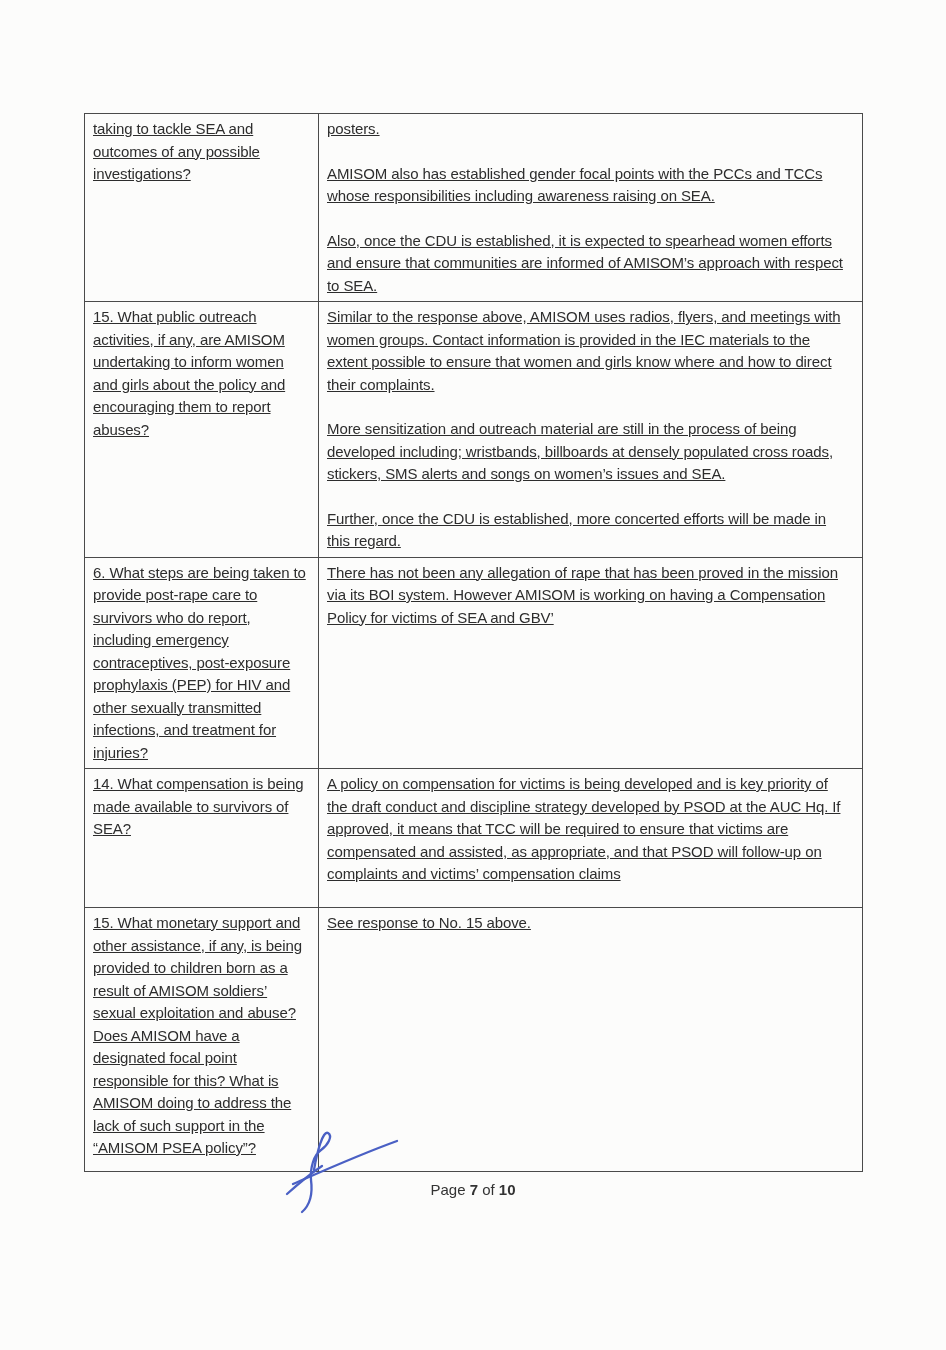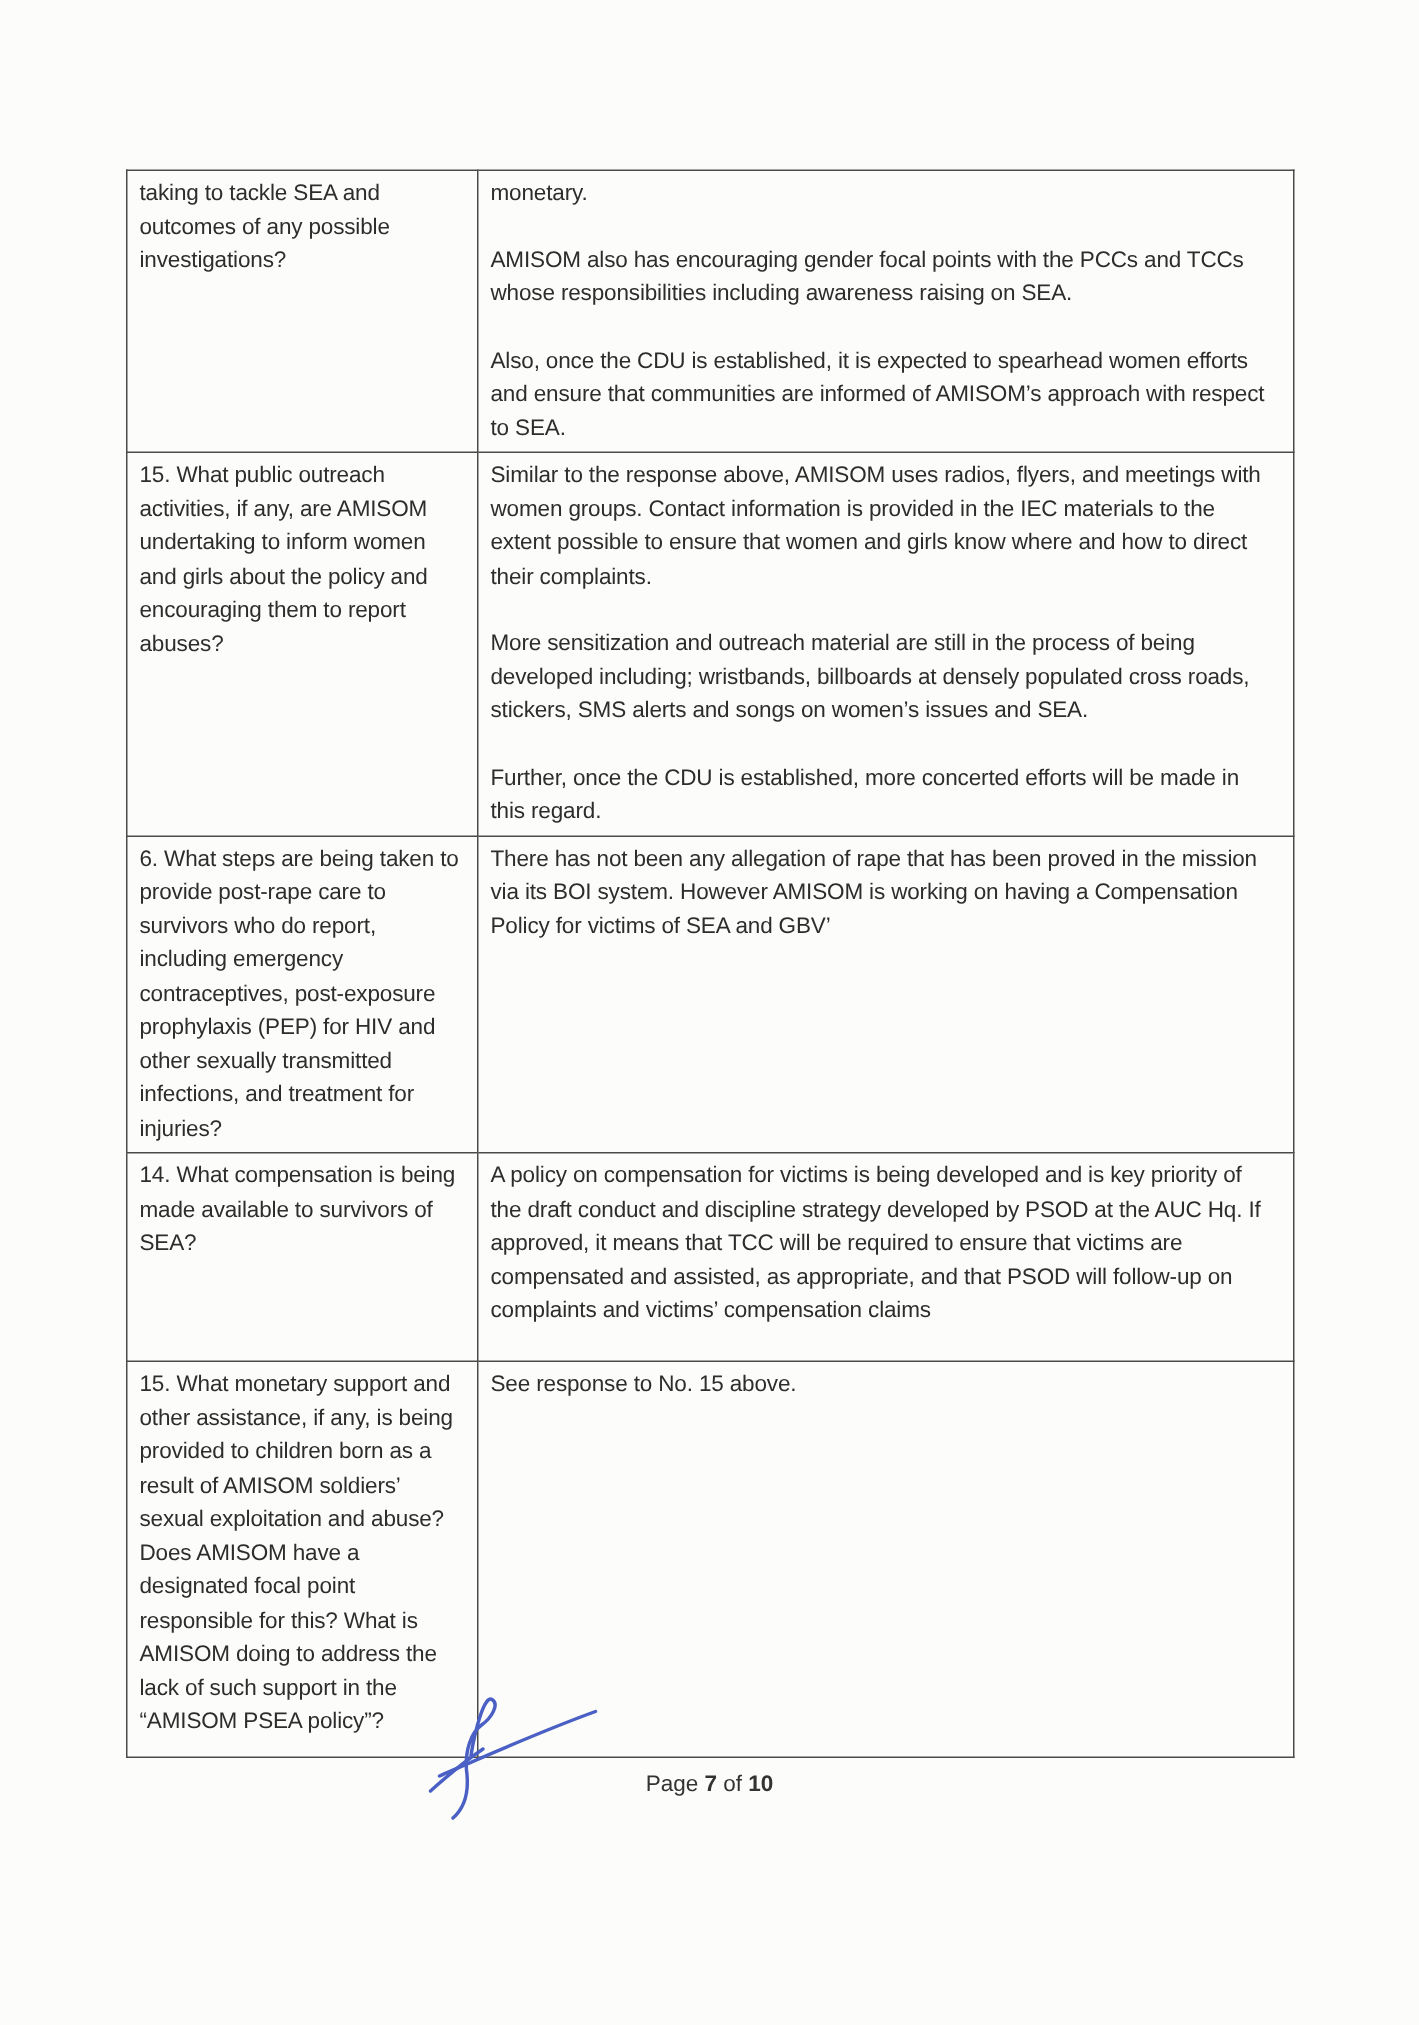--- a/index.html
+++ b/index.html
@@ -20,20 +20,21 @@
     position: absolute;
     inset: 0;
   }
   table.qa-table {
     position: absolute;
     left: 84px;
     top: 113px;
     width: 778px;
     border-collapse: collapse;
     table-layout: fixed;
+    text-decoration: underline;
   }
   table.qa-table td {
     border: 1.4px solid #4a4a4a;
     vertical-align: top;
     padding: 4px 12px 4px 8px;
     font-size: 15px;
     line-height: 22.5px;
     letter-spacing: -0.1px;
     color: #2d2d2d;
   }
@@ -80,22 +81,22 @@
     <colgroup>
       <col class="q-col">
       <col class="a-col">
     </colgroup>
     <tbody>
       <tr class="row-1">
         <td>
           <p class="para">taking to tackle SEA and outcomes of any possible investigations?</p>
         </td>
         <td>
-          <p class="para">monetary.</p>
-          <p class="para">AMISOM also has encouraging gender focal points with the PCCs and TCCs whose responsibilities including awareness raising on SEA.</p>
+          <p class="para">posters.</p>
+          <p class="para">AMISOM also has established gender focal points with the PCCs and TCCs whose responsibilities including awareness raising on SEA.</p>
           <p class="para">Also, once the CDU is established, it is expected to spearhead women efforts and ensure that communities are informed of AMISOM’s approach with respect to SEA.</p>
         </td>
       </tr>
       <tr class="row-2">
         <td>
           <p class="para">15. What public outreach activities, if any, are AMISOM undertaking to inform women and girls about the policy and encouraging them to report abuses?</p>
         </td>
         <td>
           <p class="para">Similar to the response above, AMISOM uses radios, flyers, and meetings with women groups. Contact information is provided in the IEC materials to the extent possible to ensure that women and girls know where and how to direct their complaints.</p>
           <p class="para">More sensitization and outreach material are still in the process of being developed including; wristbands, billboards at densely populated cross roads, stickers, SMS alerts and songs on women’s issues and SEA.</p>

